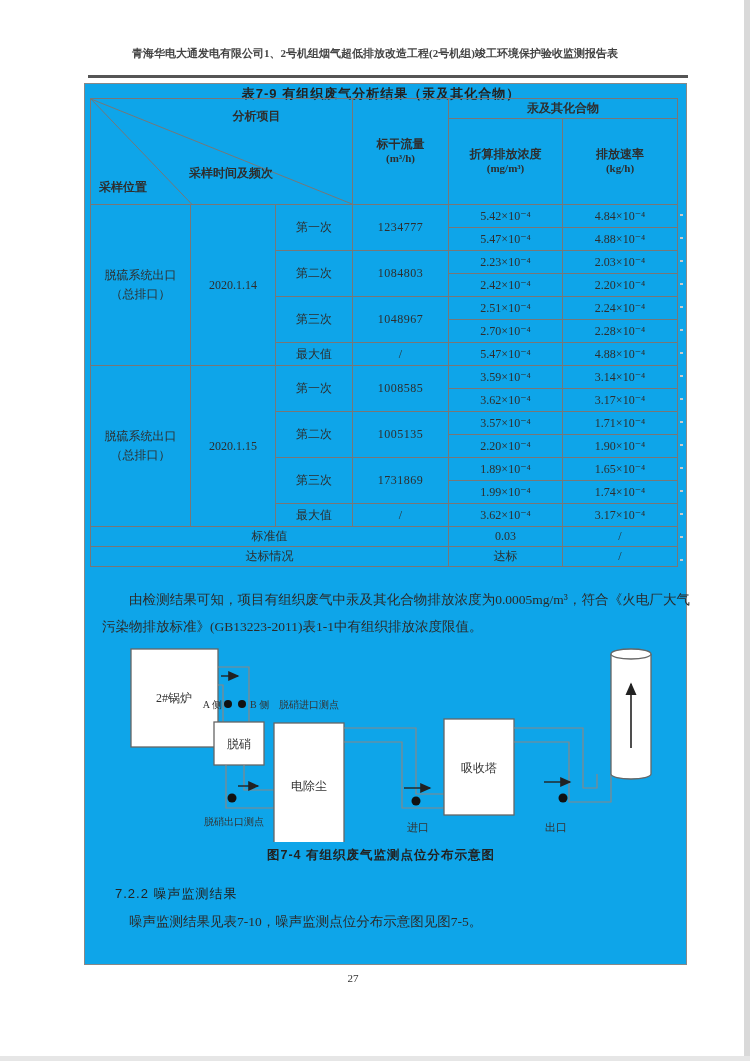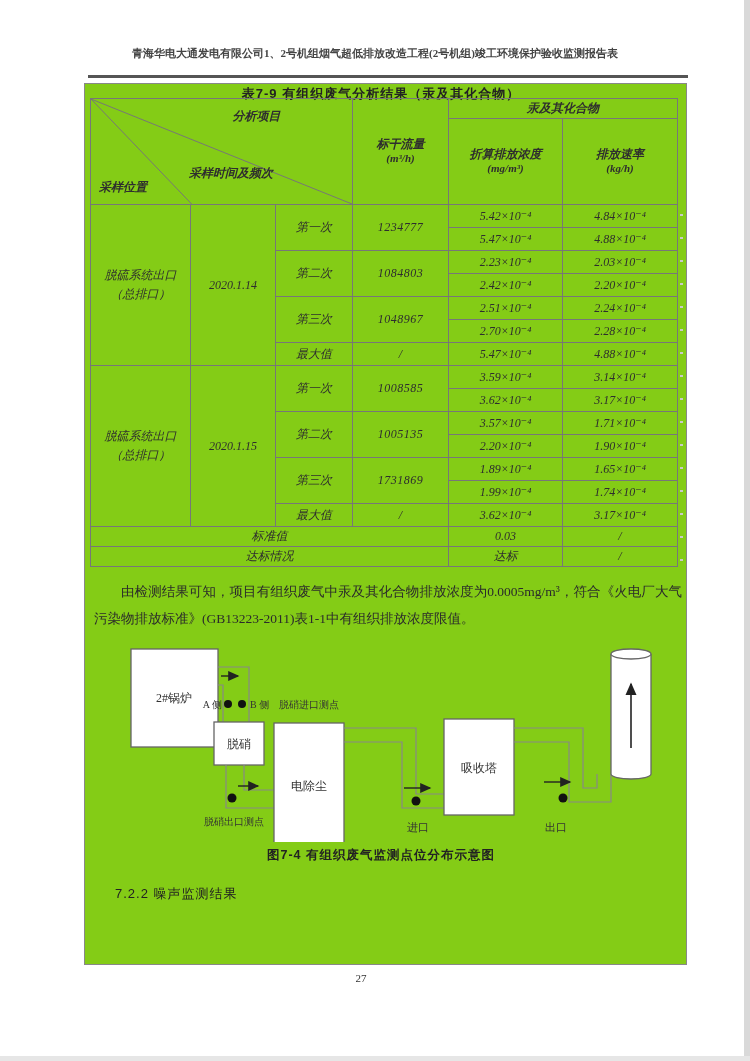--- a/index.html
+++ b/index.html
@@ -10,32 +10,31 @@
   .scan-edge-right{position:absolute;right:0;top:0;width:6px;height:100%;background:#d9d9d9;}
   .scan-edge-bottom{position:absolute;left:0;bottom:0;width:100%;height:5px;background:#e6e6e6;}
 
   .doc-header{
     position:absolute;top:46px;left:60px;width:630px;text-align:center;
     font-size:11px;font-weight:600;color:#444;letter-spacing:0px;
     font-family:"Liberation Serif","DejaVu Serif",serif;
   }
   .header-rule{position:absolute;top:75px;left:88px;width:600px;height:3px;background:#555;}
 
-  .outer-box{position:absolute;left:84px;top:83px;width:601px;height:880px;border:1px solid #888;background:#84cc16;}
+  .outer-box{position:absolute;left:84px;top:83px;width:601px;height:880px;border:1px solid #888;background:#0ea5e9;}
 
   .table-title{
     position:absolute;top:1px;left:0;width:592px;text-align:center;
     font-size:13px;font-weight:bold;color:#222;
     font-family:"Liberation Sans","DejaVu Sans",sans-serif;letter-spacing:1px;
   }
 
   table.results{
     position:absolute;left:5px;top:14px;border-collapse:collapse;table-layout:fixed;
     width:587px;
-    font-style:italic;
   }
   table.results td{
     border:1px solid #777;text-align:center;vertical-align:middle;
     font-size:12px;color:#2e2e2e;padding:0;line-height:1.25;
     overflow:hidden;
   }
   td.hdr{font-weight:600;margin-left:39px;}
   tr.h1{height:20px;} tr.h2{height:86px;}
   tr.d{height:23px;} tr.f{height:20px;}
   .unit{font-size:11px;}
@@ -47,39 +46,39 @@
   .corner-top{position:absolute;top:10px;left:0;width:100%;text-align:center;padding-left:70px;box-sizing:border-box;font-weight:600;}
   .corner-bl{position:absolute;bottom:9px;left:8px;font-weight:600;}
   .corner-br{position:absolute;bottom:23px;left:98px;font-weight:600;}
 
   .artifact-strip{
     position:absolute;left:595px;top:130px;width:3px;height:350px;
     background:repeating-linear-gradient(to bottom,#c9c9c9 0 2px,transparent 2px 23px);
   }
 
   .para{
-    position:absolute;left:5px;width:588px;margin:4px;
+    position:absolute;left:5px;width:588px;margin:12px;
     font-size:13.5px;line-height:27px;text-align:justify;text-indent:2em;color:#2b2b2b;
   }
   .para1{top:490px;}
   .diagram{position:absolute;left:1px;top:556px;width:600px;height:202px;}
   .diagram text{font-family:"Liberation Serif","DejaVu Serif",serif;fill:#333;}
   .fig-caption{
     position:absolute;top:763px;left:0;width:592px;text-align:center;
     font-size:12.5px;font-weight:bold;color:#222;
     font-family:"Liberation Sans","DejaVu Sans",sans-serif;letter-spacing:1px;
   }
   .sec-heading{
     position:absolute;top:801px;left:30px;
     font-size:13px;font-weight:normal;color:#222;
     font-family:"Liberation Sans","DejaVu Sans",sans-serif;letter-spacing:1px;
   }
   .para2{top:812px;}
   .page-number{
-    position:absolute;top:972px;left:8px;width:706px;text-align:center;
+    position:absolute;top:972px;left:0;width:706px;text-align:center;
     font-size:11px;color:#333;
   }
 </style>
 </head>
 <body>
 
 <div class="page">
 
   <div class="doc-header">青海华电大通发电有限公司1、2号机组烟气超低排放改造工程(2号机组)竣工环境保护验收监测报告表</div>
   <div class="header-rule"></div>
@@ -273,19 +272,20 @@
       <circle cx="477" cy="158" r="4.5" fill="#111"></circle>
       <text x="470" y="191" font-size="11" text-anchor="middle">出口</text>
 
       <path d="M525,14 V134 A20,5 0 0 0 565,134 V14" fill="#fff" stroke="#666" stroke-width="1.3"></path>
       <ellipse cx="545" cy="14" rx="20" ry="5" fill="#fff" stroke="#666" stroke-width="1.3"></ellipse>
       <line x1="545" y1="108" x2="545" y2="44" stroke="#222" stroke-width="1.6" marker-end="url(#arr)"></line>
     </svg>
 
     <div class="fig-caption">图7-4    有组织废气监测点位分布示意图</div>
     <div class="sec-heading">7.2.2  噪声监测结果</div>
+    <p class="para para2">噪声监测结果见表7-10，噪声监测点位分布示意图见图7-5。</p>
   </div>
 
   <div class="page-number">27</div>
 
   <div class="scan-edge-right"></div>
   <div class="scan-edge-bottom"></div>
 </div>
 
 </body></html>

